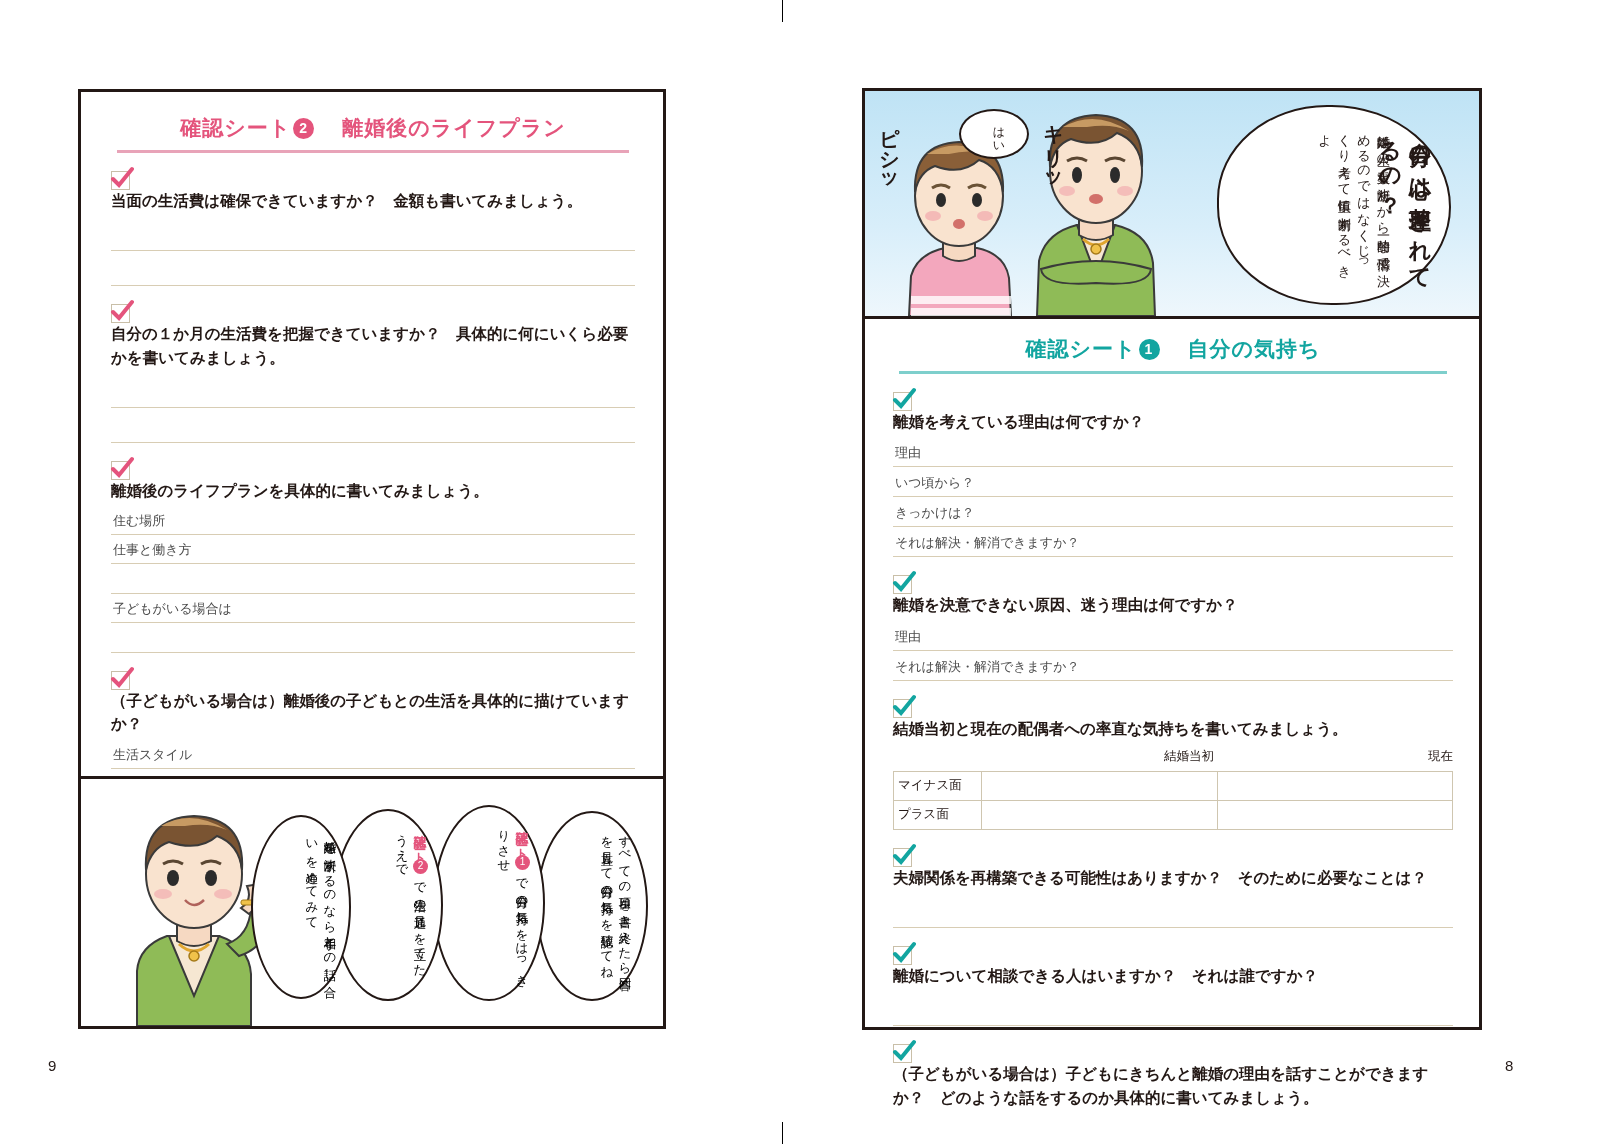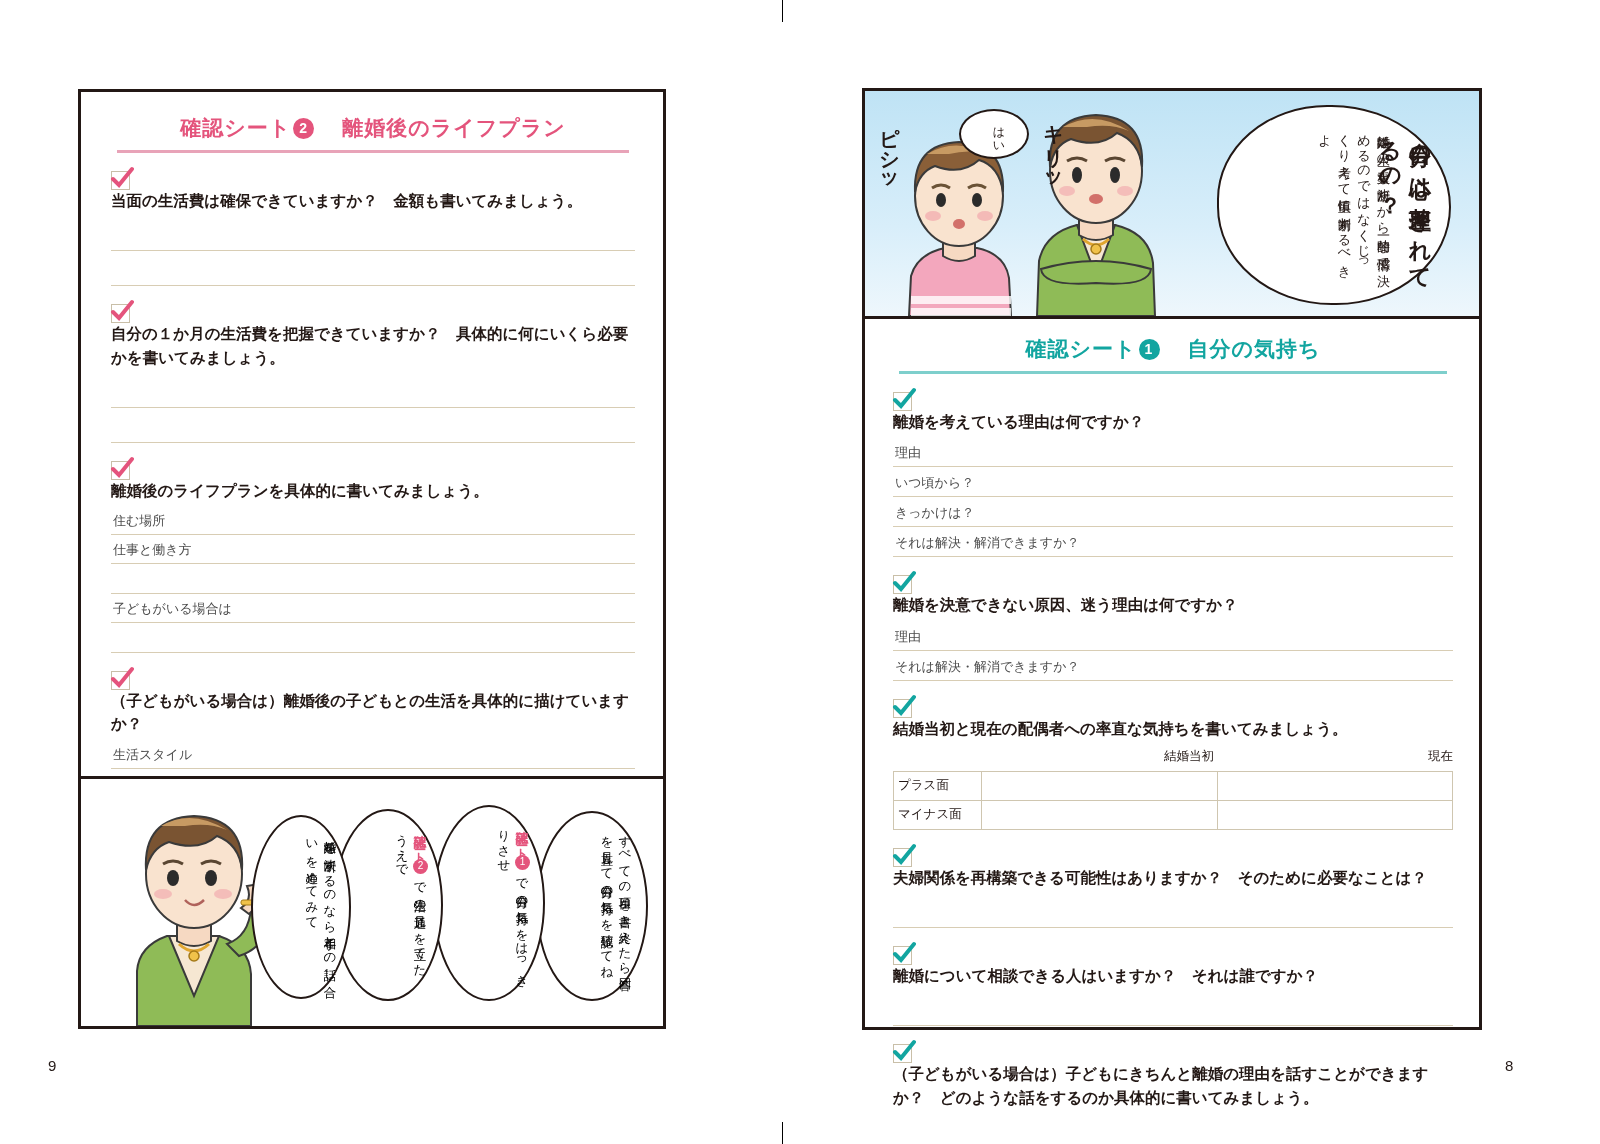--- a/index.html
+++ b/index.html
@@ -350,26 +350,26 @@
         <span class="qtext">結婚当初と現在の配偶者への率直な気持ちを書いてみましょう。</span>
       </div>
       <div class="colheads">
         <span style="width:82px;"></span>
         <span style="flex:1">結婚当初</span>
         <span style="flex:1">現在</span>
       </div>
       <table class="feel">
         <tbody>
             <tr>
-          <th>プラス面</th>
+          <th>マイナス面</th>
           <td></td>
           <td></td>
         </tr>
         <tr>
-          <th>マイナス面</th>
+          <th>プラス面</th>
           <td></td>
           <td></td>
         </tr>
       </tbody>
         </table>
 
       <div class="q">
         <span class="chk">
           <span class="box"></span>
           <svg width="24" height="24" viewBox="0 0 24 24">

